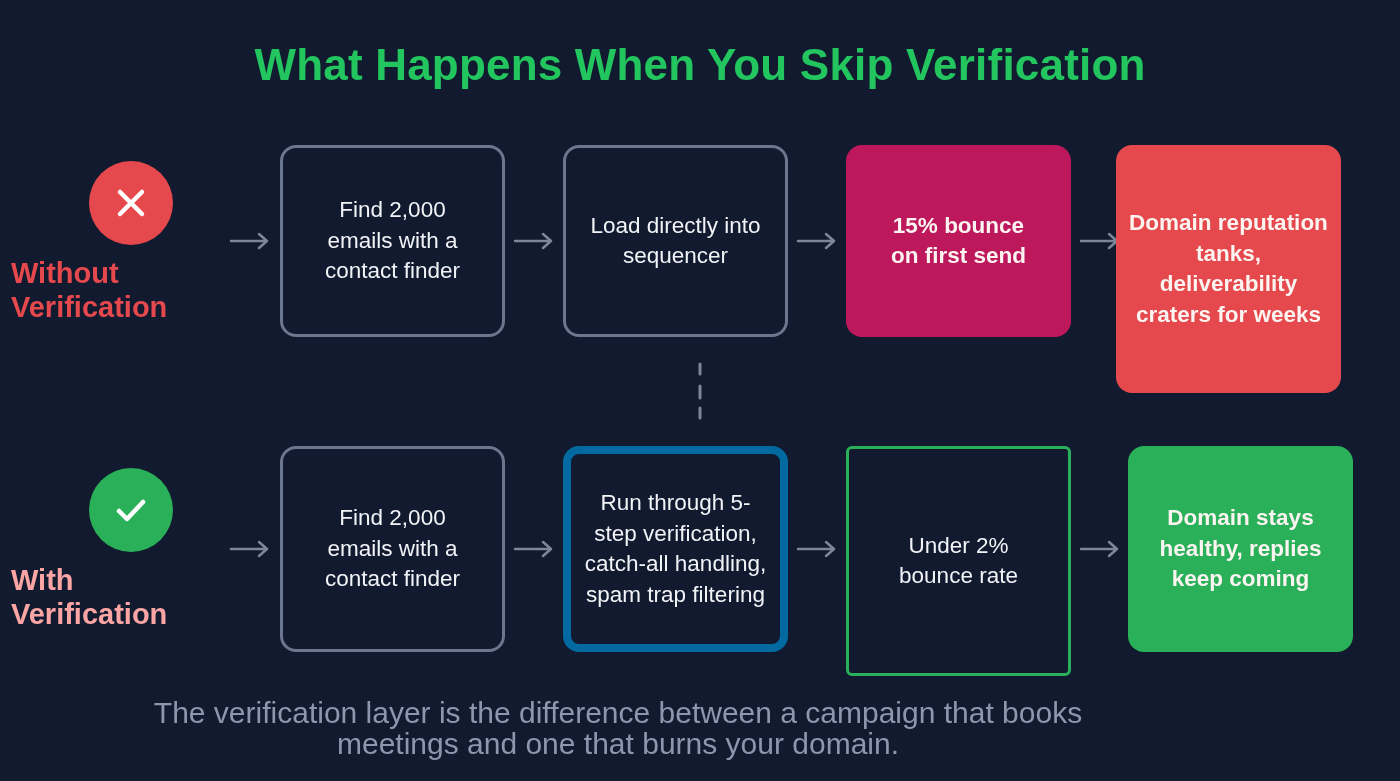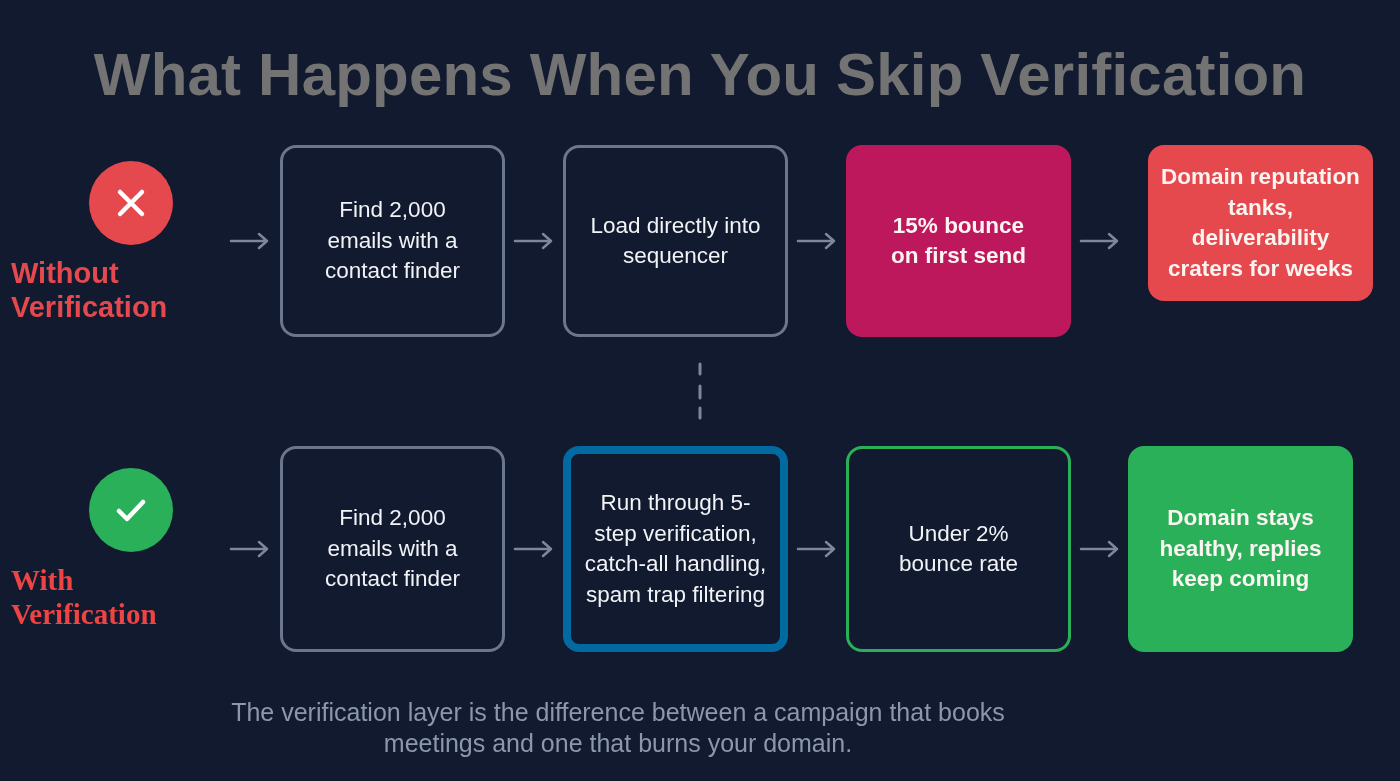--- a/index.html
+++ b/index.html
@@ -5,21 +5,21 @@
   html, body { margin:0; padding:0; }
   body {
     width:1400px; height:781px; overflow:hidden;
     background:#111a2e;
     font-family:"Liberation Sans", "DejaVu Sans", sans-serif;
     color:#f1f3f7;
     position:relative;
   }
   .title {
     position:absolute; left:0; top:40px; width:1400px;
-    text-align:center; font-size:60px; font-weight:bold; color:#737373;
+    text-align:center; font-size:44px; font-weight:bold; color:#22c55e;
     letter-spacing:0.2px;
   }
   .row-label {
     position:absolute; width:240px; left:11px; text-align:left;
     font-size:29px; font-weight:bold; line-height:34px;
   }
   .status-icon {
     position:absolute; width:84px; height:84px; border-radius:50%;
     left:89px; display:flex; align-items:center; justify-content:center;
   }
@@ -35,21 +35,21 @@
   .box.filled { font-weight:bold; color:#fbf4f0; border:none; }
   .arrow {
     position:absolute; width:42px; height:20px;
   }
   .arrow svg { width:42px; height:20px; display:block; }
   .divider {
     position:absolute; left:698px; top:362px; width:4px; height:58px;
   }
   .footer {
     position:absolute; left:0; top:697px; width:1236px; text-align:center;
-    font-size:25px; line-height:31px; color:#8c97ad;
+    font-size:30px; line-height:31px; color:#8c97ad;
   }
 </style>
 </head>
 <body>
 
 <div class="title">What Happens When You Skip Verification</div>
 
 <div>
   <div class="status-icon" style="top:161px;background:#e5484d;">
     <svg viewBox="0 0 40 40">
@@ -86,38 +86,38 @@
   </div>
   <div class="box filled" style="left:846px;top:145px;height:192px;background:#be185d;padding:0 34px;">
     <span>15% bounce on first send</span>
   </div>
 
   <div class="arrow" style="left:1079px;top:231px;">
     <svg viewBox="0 0 42 20">
         <path d="M2 10 H38 M30 3 L38 10 L30 17" stroke="#7d879b" stroke-width="2.5" fill="none" stroke-linecap="round" stroke-linejoin="round"></path>
       </svg>
   </div>
-  <div class="box filled" style="left:1148px;top:145px;height:156px;background:#e5484d;padding:0 10px;">
+  <div class="box filled" style="left:1116px;top:145px;height:248px;background:#e5484d;padding:0 10px;">
     <span>Domain reputation tanks, deliverability craters for weeks</span>
   </div>
 </div>
 
 <div class="divider">
   <svg viewBox="0 0 4 58" width="4" height="58">
       <path d="M2 2 V12 M2 24 V36 M2 46 V56" stroke="#7d879b" stroke-width="3" stroke-linecap="round"></path>
     </svg>
 </div>
 
 <div>
   <div class="status-icon" style="top:468px;background:#2bb05a;">
     <svg viewBox="0 0 40 40">
         <path d="M8 21 L16 29 L32 12" stroke="#ffffff" stroke-width="4.5" fill="none" stroke-linecap="round" stroke-linejoin="round"></path>
       </svg>
   </div>
-  <div class="row-label" style="top:563px;color:#ef4444;font-family:Liberation Serif, serif;">
+  <div class="row-label" style="top:563px;color:#fca5a5;">
     <div>With</div>
     <div>Verification</div>
   </div>
 
   <div class="arrow" style="left:229px;top:539px;">
     <svg viewBox="0 0 42 20">
         <path d="M2 10 H38 M30 3 L38 10 L30 17" stroke="#7d879b" stroke-width="2.5" fill="none" stroke-linecap="round" stroke-linejoin="round"></path>
       </svg>
   </div>
   <div class="box outline" style="left:280px;top:446px;height:206px;">
@@ -131,21 +131,21 @@
   </div>
   <div class="box outline blue" style="left:563px;top:446px;height:206px;padding:0 12px;">
     <span>Run through 5-step verification, catch-all handling, spam trap filtering</span>
   </div>
 
   <div class="arrow" style="left:796px;top:539px;">
     <svg viewBox="0 0 42 20">
         <path d="M2 10 H38 M30 3 L38 10 L30 17" stroke="#7d879b" stroke-width="2.5" fill="none" stroke-linecap="round" stroke-linejoin="round"></path>
       </svg>
   </div>
-  <div class="box outline green-outline" style="left:846px;top:446px;height:206px;padding:0 40px;">
+  <div class="box outline green-outline" style="left:846px;top:446px;height:230px;padding:0 40px;border-radius:6px;">
     <span>Under 2% bounce rate</span>
   </div>
 
   <div class="arrow" style="left:1079px;top:539px;">
     <svg viewBox="0 0 42 20">
         <path d="M2 10 H38 M30 3 L38 10 L30 17" stroke="#7d879b" stroke-width="2.5" fill="none" stroke-linecap="round" stroke-linejoin="round"></path>
       </svg>
   </div>
   <div class="box filled" style="left:1128px;top:446px;height:206px;background:#2bb05a;padding:0 20px;">
     <span>Domain stays healthy, replies keep coming</span>

